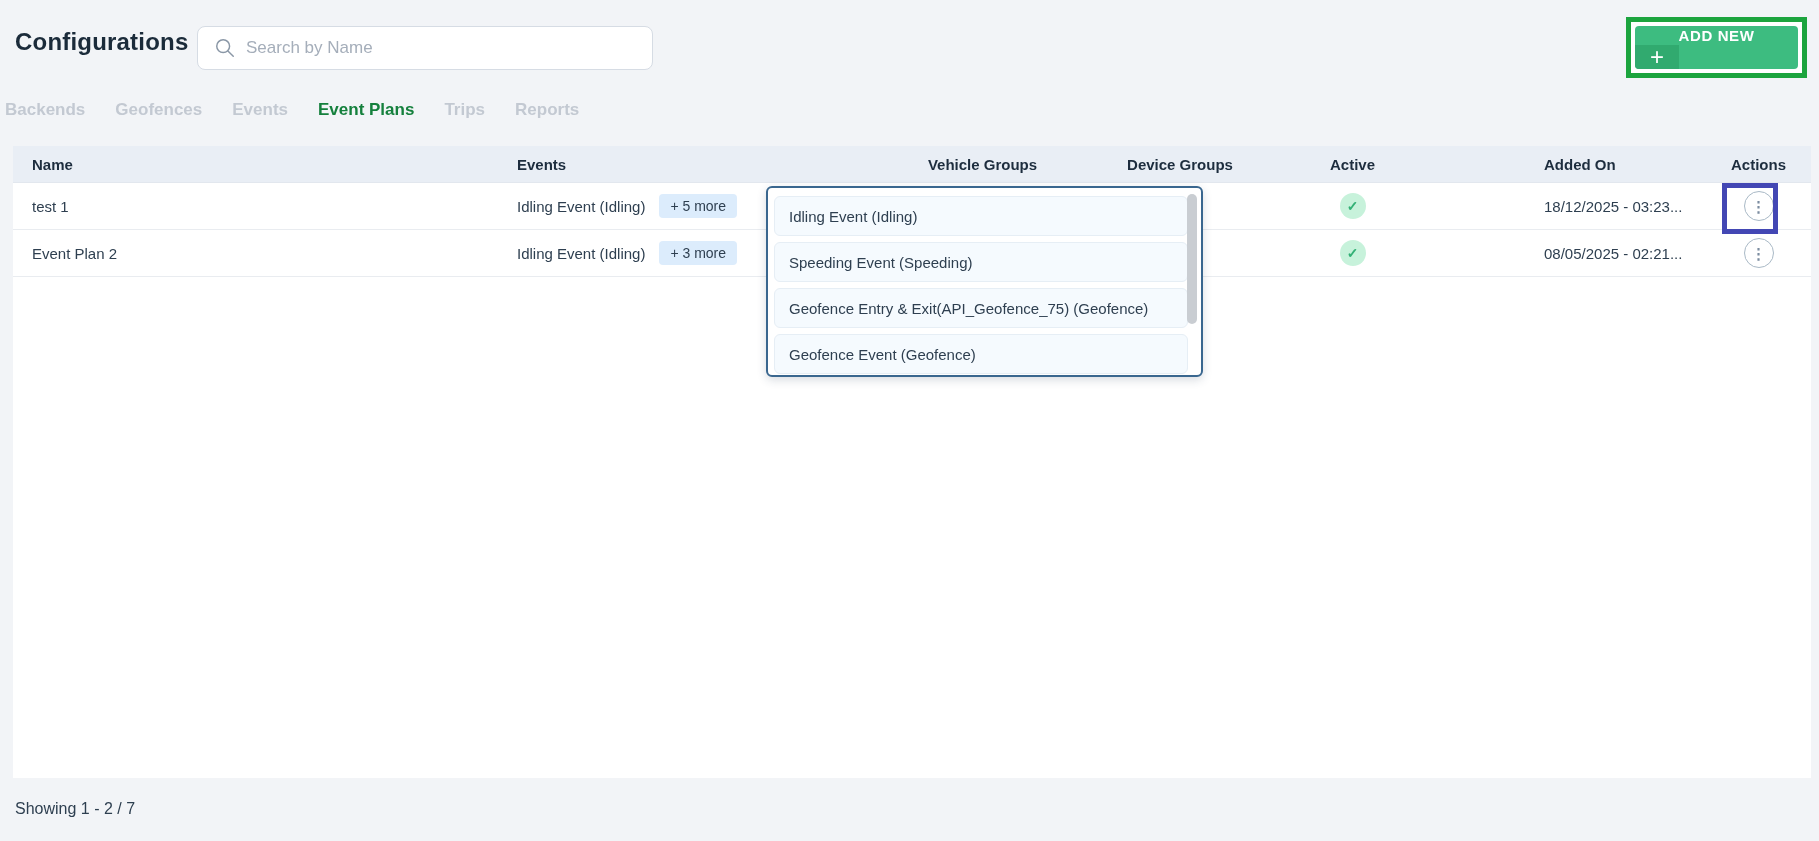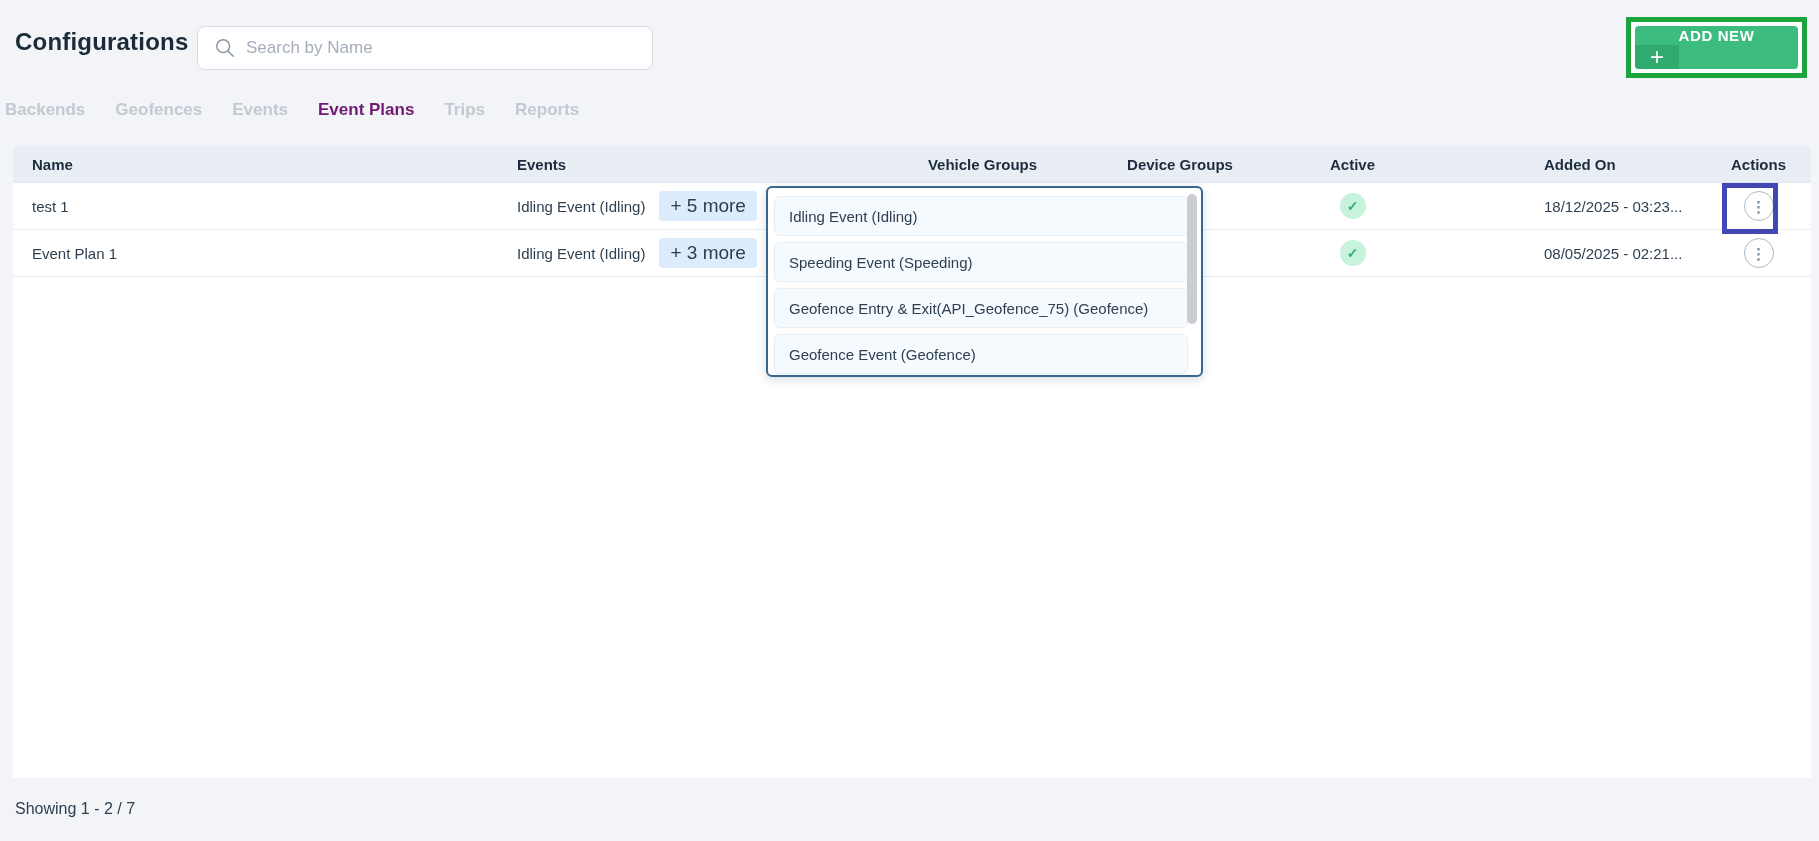--- a/index.html
+++ b/index.html
@@ -20,32 +20,32 @@
   .add-btn { width:100%; height:100%; border:none; background:#3dbc80; border-radius:4px; cursor:pointer;
              display:flex; align-items:stretch; padding:0; overflow:hidden; font-family:"Liberation Sans",sans-serif;flex-direction:column; }
   .add-btn .label { flex:1; display:flex; align-items:center; justify-content:center;
                     color:#fff; font-size:15px; font-weight:700; letter-spacing:0.6px; }
   .add-btn .plus-seg { width:44px; background:#31aa6f; display:flex; align-items:center; justify-content:center;
                        color:#fff; font-size:24px; font-weight:400; line-height:1; }
 
   
   .tabs { position:absolute; left:5px; top:100px; display:flex; gap:30px; }
   .tab { font-size:17px; font-weight:700; color:#c3c9d2; cursor:pointer; }
-  .tab.active { color:#701a75;text-align:right; }
+  .tab.active { color:#15803d;text-align:right; }
 
   
   .table { position:absolute; left:13px; top:146px; width:1798px; height:632px; background:#fff; }
   .trow { display:grid; grid-template-columns:492px 395px 165px 230px 115px 296px 105px; align-items:center; }
   .thead { height:37px; background:#e9eef5; border-bottom:1px solid #e2e7ee; font-weight:700; font-size:15px; color:#1d2d3e; }
   .tbody-row { height:47px; border-bottom:1px solid #e9ecf0; font-size:15px; color:#2e3f50; }
   .c-name { padding-left:19px; }
   .c-events { padding-left:12px; display:flex; align-items:center; gap:14px; }
   .c-center { text-align:center; }
   .c-added { padding-left:134px; }
-  .pill { background:#dcecfc; color:#2e3f50; border-radius:4px; padding:4px 11px; font-size:19px; white-space:nowrap; }
+  .pill { background:#dcecfc; color:#2e3f50; border-radius:4px; padding:4px 11px; font-size:14px; white-space:nowrap; }
   .check-badge { display:inline-flex; width:26px; height:26px; border-radius:50%; background:#c7f2db;
                  align-items:center; justify-content:center; color:#33b176; font-size:14px; font-weight:700; }
   .kebab { display:inline-flex; width:30px; height:30px; border-radius:50%; border:1.5px solid #a9b9c6;
            align-items:center; justify-content:center; color:#7b8ca0; font-size:15px; font-weight:700; cursor:pointer;
            line-height:1; letter-spacing:0; }
   .cell-flex-center { display:flex; justify-content:center; align-items:center; }
 
   
   .kebab-annotation { position:absolute; left:1722px; top:183px; width:56px; height:51px;
                       border:5px solid #4347b4; background:transparent; pointer-events:none; }
@@ -116,21 +116,21 @@
       <div class="cell-flex-center">
         <span class="check-badge">✓</span>
       </div>
       <div class="c-added">18/12/2025 - 03:23...</div>
       <div class="cell-flex-center">
         <span class="kebab">⋮</span>
       </div>
     </div>
 
     <div class="trow tbody-row">
-      <div class="c-name">Event Plan 1</div>
+      <div class="c-name">Event Plan 2</div>
       <div class="c-events">
         <span>Idling Event (Idling)</span>
         <span class="pill">+ 3 more</span>
       </div>
       <div class="c-center"></div>
       <div class="c-center"></div>
       <div class="cell-flex-center">
         <span class="check-badge">✓</span>
       </div>
       <div class="c-added">08/05/2025 - 02:21...</div>

